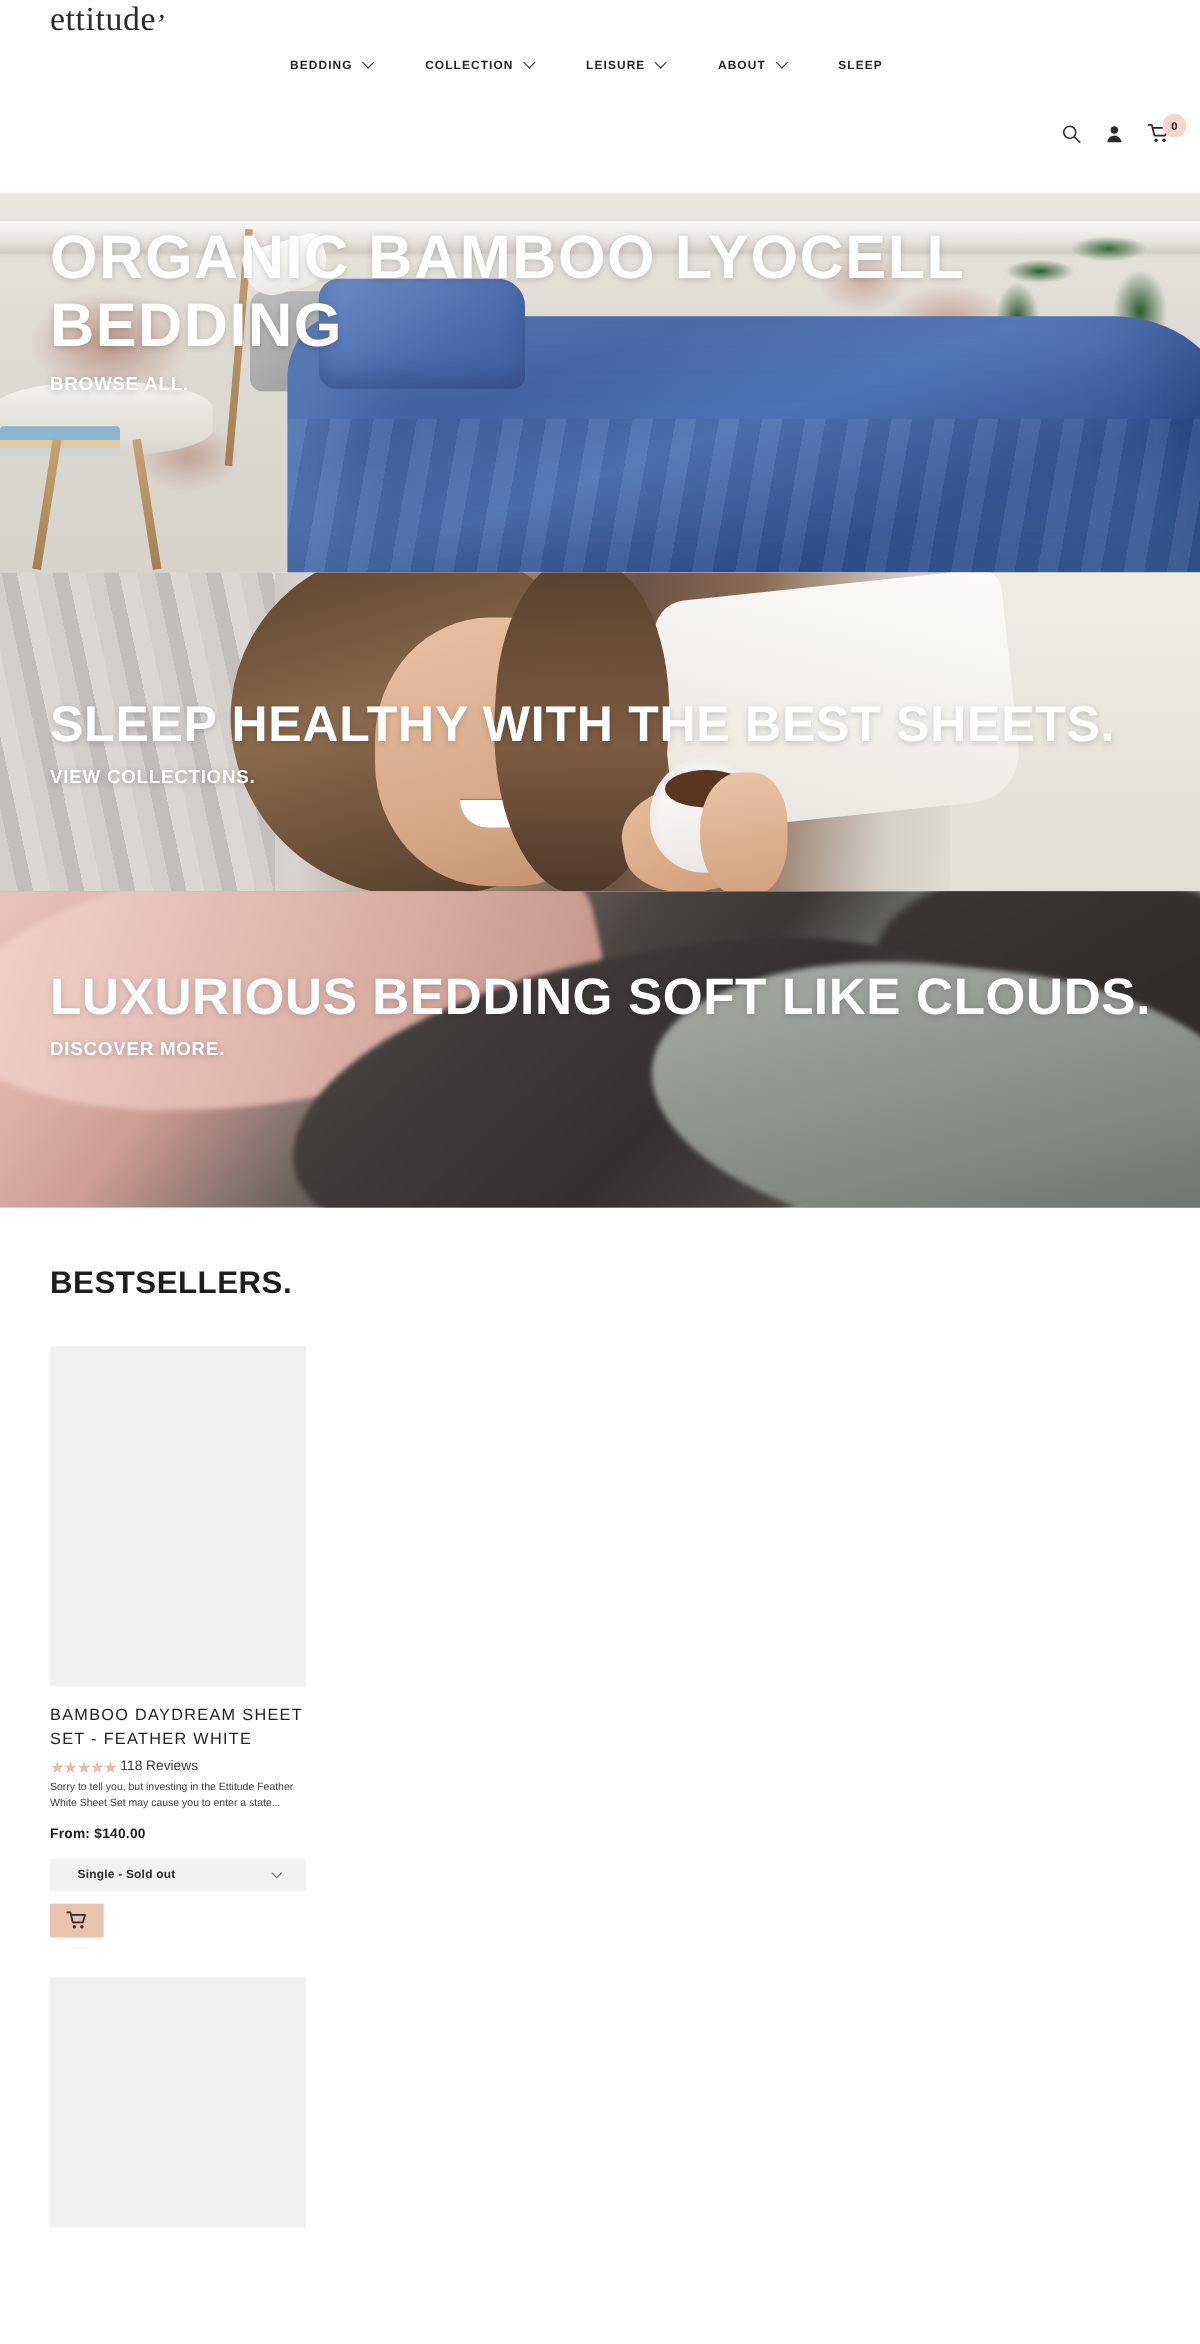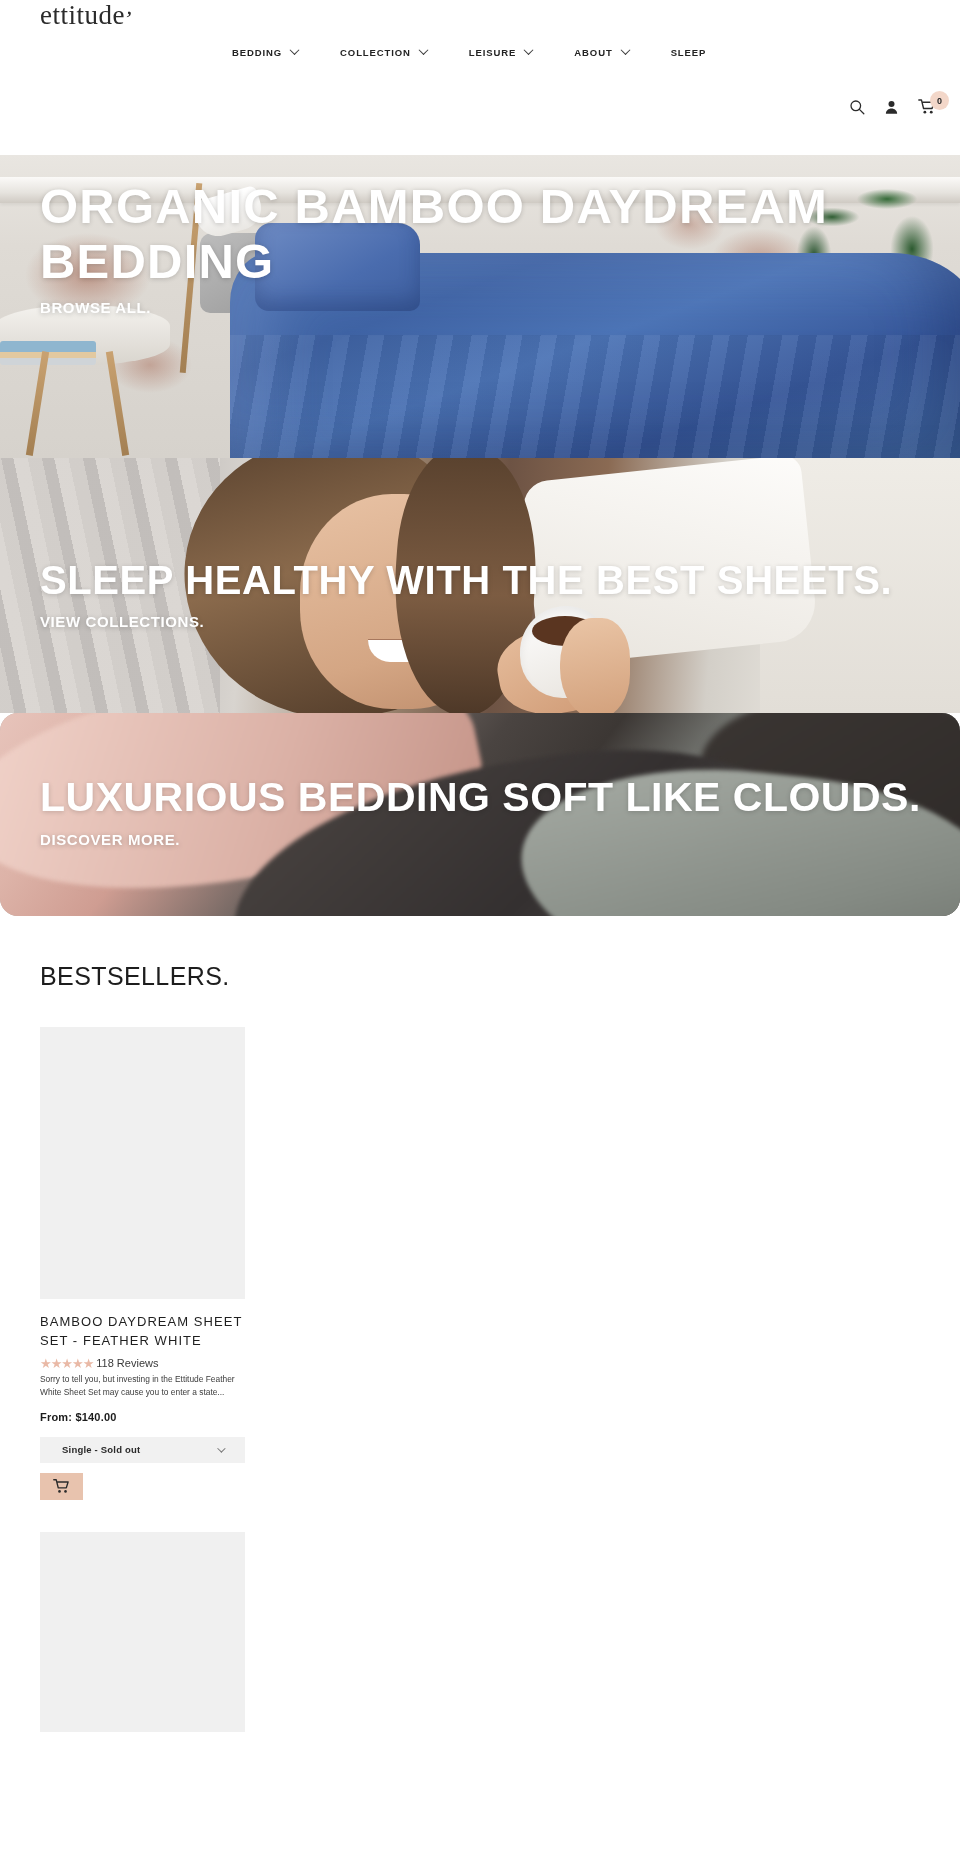--- a/index.html
+++ b/index.html
@@ -269,21 +269,21 @@
   }
   .b2-hand2 {
     position:absolute; left:560px; top:160px; width:70px; height:100px;
     background:linear-gradient(170deg,#eac5a6,#d2a07b);
     border-radius:46% 40% 44% 50%;
   }
   #banner2 .banner-content { top:100px; }
   #banner2 .banner-title { font-size:40px; letter-spacing:0.6px; }
 
   
-  #banner3 { height:203px; background:#b9a9a4;border-radius:18px; }
+  #banner3 { height:253px; background:#b9a9a4; }
   .b3-bg {
     position:absolute; inset:0;
     background:linear-gradient(128deg,
       #e7c4bb 0%, #ddb3a8 12%, #cf9d92 22%,
       #6e6460 36%, #4a4441 46%,
       #3c3734 56%, #7e817c 68%,
       #9aa09a 80%, #6e716c 92%, #585b57 100%);
   }
   .b3-fold1 {
     position:absolute; left:-40px; top:-30px; width:520px; height:200px;
@@ -315,21 +315,21 @@
   #banner3 .banner-content { top:62px; }
   #banner3 .banner-title { font-size:41px; letter-spacing:0.5px; }
 
   
   .section {
     padding:46px 40px 0 40px;
     background:#ffffff;
   }
   .section-title {
     font-size:25px;
-    font-weight:normal;
+    font-weight:bold;
     letter-spacing:0.4px;
     color:#1d1d1d;
     margin-bottom:36px;
   }
   .grid {
     display:flex;
     flex-wrap:wrap;
     gap:0px;
   }
   .card { width:205px; margin-right:24px; }
@@ -470,21 +470,21 @@
     <div class="b1-pillow2"></div>
     <div class="b1-bed"></div>
     <div class="b1-pillow"></div>
     <div class="b1-lamp-pole"></div>
     <div class="b1-lamp"></div>
     <div class="b1-table"></div>
     <div class="b1-books"></div>
     <div class="b1-legs"></div>
   </div>
   <div class="banner-content">
-    <div class="banner-title">ORGANIC BAMBOO DAYDREAM BEDDING</div>
+    <div class="banner-title">ORGANIC BAMBOO LYOCELL BEDDING</div>
     <div class="banner-cta">BROWSE ALL.</div>
   </div>
 </div>
 
 <div class="banner" id="banner2">
   <div class="banner-inner">
     <div class="b2-bg"></div>
     <div class="b2-wall"></div>
     <div class="b2-pillow"></div>
     <div class="b2-sheet"></div>

